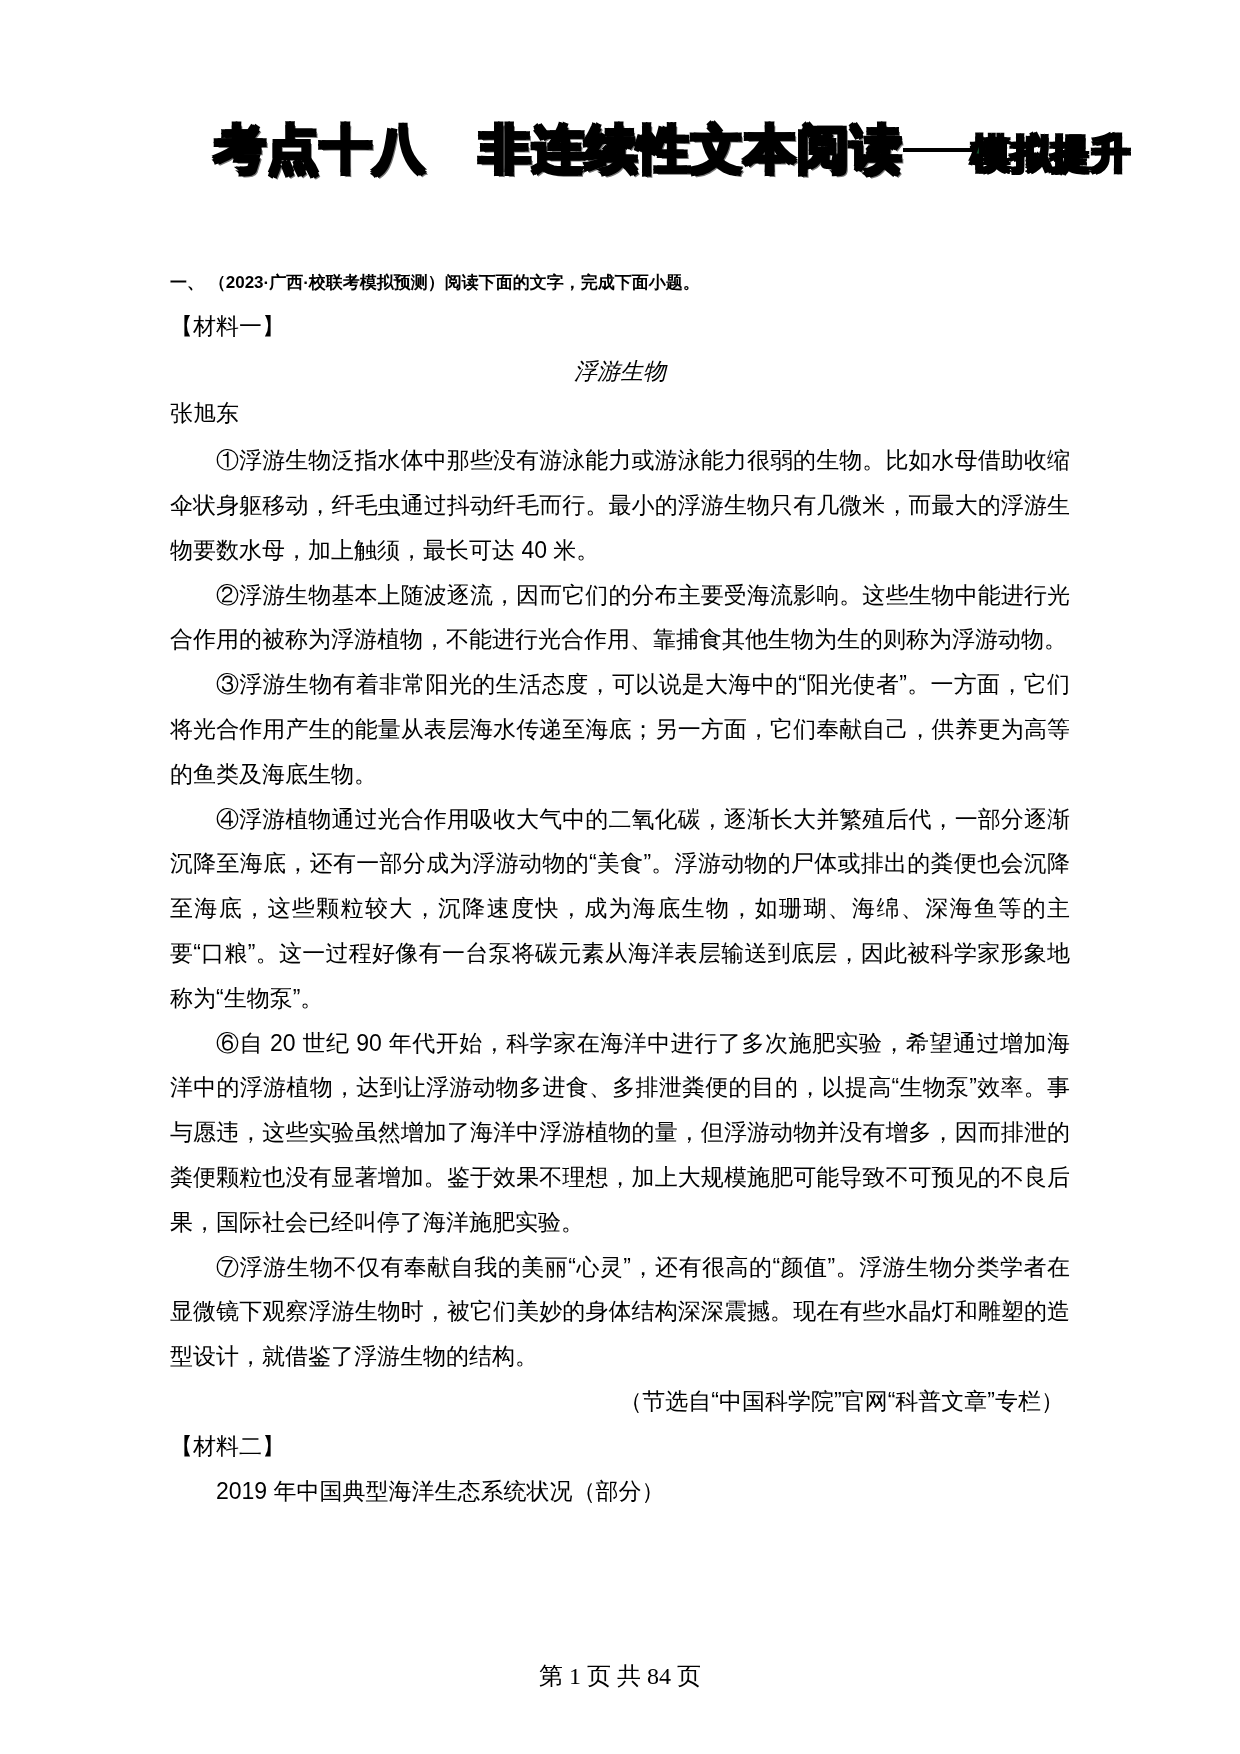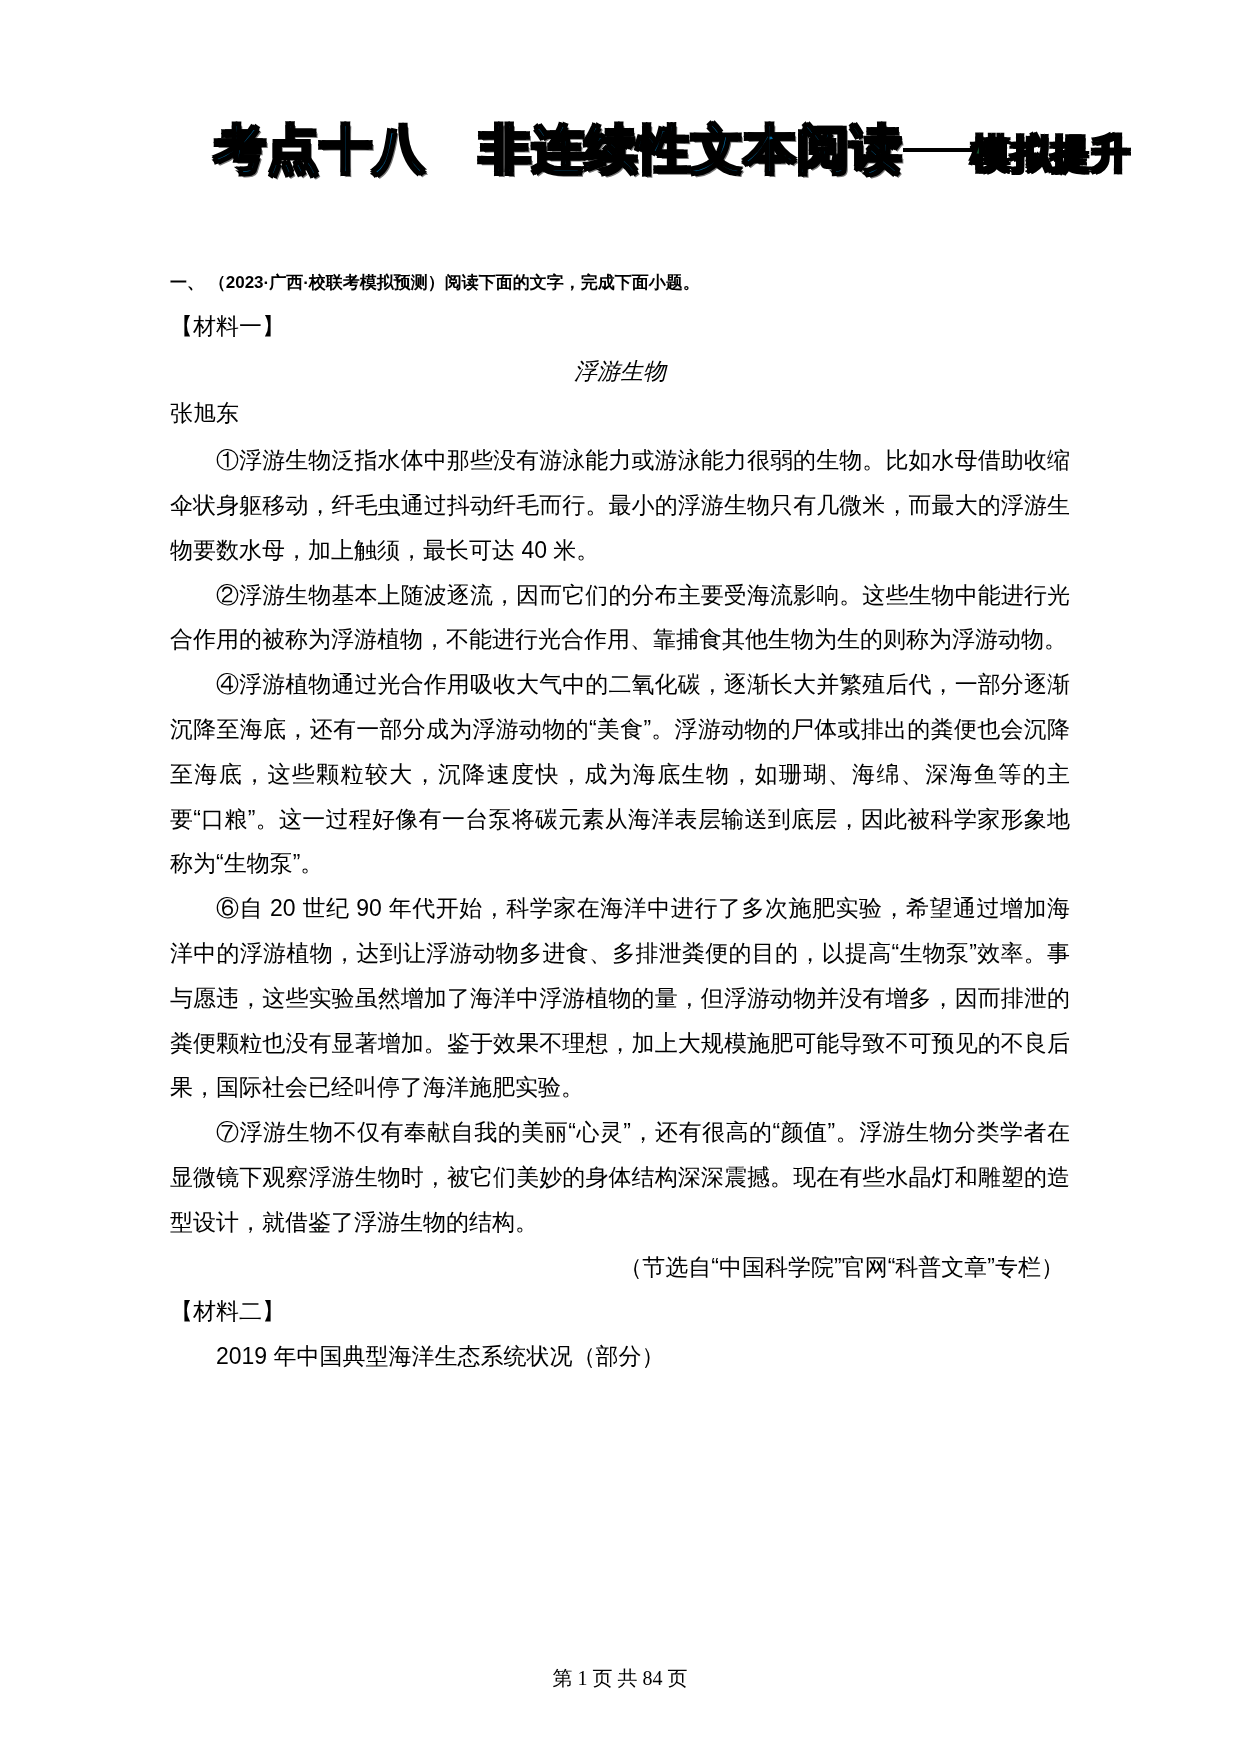--- a/index.html
+++ b/index.html
@@ -19,21 +19,21 @@
   
   .doc-title {
     margin: 120px 170px 0 170px;
     padding-left: 44px;
     white-space: nowrap;
     font-weight: bold;
     line-height: 1.15;
   }
   .title-main {
     font-size: 52px;
-    color: #0369a1;
+    color: #000000;
     -webkit-text-stroke: 2px #000;
     text-shadow: -2px -2px 0 #000, 2px -2px 0 #000, -2px 2px 0 #000, 2px 2px 0 #000,
                  3px 3px 0 #777;
     letter-spacing: 1px;
   }
   .title-dash {
     font-size: 40px;
     color: #000;
     letter-spacing: -6px;
     position: relative;
@@ -70,41 +70,42 @@
   .source-line { text-align: right; padding-right: 6px; }
   .caption-line { text-indent: 2em; }
   
   .page-footer {
     position: absolute;
     left: 0;
     bottom: 62px;
     width: 100%;
     text-align: center;
     font-family: "Liberation Serif", serif;
-    font-size: 20px;
+    font-size: 24px;
   }
 </style>
 </head>
 <body>
 
 <div class="page">
 
   <div class="doc-title">
     <span class="title-main">考点十八　非连续性文本阅读</span><span class="title-dash">——</span><span class="title-sub">模拟提升</span>
   </div>
 
   <div class="section-heading">一、 （2023·广西·校联考模拟预测）阅读下面的文字，完成下面小题。</div>
 
   <div class="doc-body">
     <div class="material-label">【材料一】</div>
     <div class="article-title">浮游生物</div>
     <div class="article-author">张旭东</div>
 
     <p class="para">①浮游生物泛指水体中那些没有游泳能力或游泳能力很弱的生物。比如水母借助收缩伞状身躯移动，纤毛虫通过抖动纤毛而行。最小的浮游生物只有几微米，而最大的浮游生物要数水母，加上触须，最长可达 40 米。</p>
     <p class="para">②浮游生物基本上随波逐流，因而它们的分布主要受海流影响。这些生物中能进行光合作用的被称为浮游植物，不能进行光合作用、靠捕食其他生物为生的则称为浮游动物。</p>
+    <p class="para">③浮游生物有着非常阳光的生活态度，可以说是大海中的“阳光使者”。一方面，它们将光合作用产生的能量从表层海水传递至海底；另一方面，它们奉献自己，供养更为高等的鱼类及海底生物。</p>
     <p class="para">④浮游植物通过光合作用吸收大气中的二氧化碳，逐渐长大并繁殖后代，一部分逐渐沉降至海底，还有一部分成为浮游动物的“美食”。浮游动物的尸体或排出的粪便也会沉降至海底，这些颗粒较大，沉降速度快，成为海底生物，如珊瑚、海绵、深海鱼等的主要“口粮”。这一过程好像有一台泵将碳元素从海洋表层输送到底层，因此被科学家形象地称为“生物泵”。</p>
     <p class="para">⑥自 20 世纪 90 年代开始，科学家在海洋中进行了多次施肥实验，希望通过增加海洋中的浮游植物，达到让浮游动物多进食、多排泄粪便的目的，以提高“生物泵”效率。事与愿违，这些实验虽然增加了海洋中浮游植物的量，但浮游动物并没有增多，因而排泄的粪便颗粒也没有显著增加。鉴于效果不理想，加上大规模施肥可能导致不可预见的不良后果，国际社会已经叫停了海洋施肥实验。</p>
     <p class="para">⑦浮游生物不仅有奉献自我的美丽“心灵”，还有很高的“颜值”。浮游生物分类学者在显微镜下观察浮游生物时，被它们美妙的身体结构深深震撼。现在有些水晶灯和雕塑的造型设计，就借鉴了浮游生物的结构。</p>
 
     <div class="source-line">（节选自“中国科学院”官网“科普文章”专栏）</div>
 
     <div class="material-label">【材料二】</div>
     <div class="caption-line">2019 年中国典型海洋生态系统状况（部分）</div>
   </div>
 

